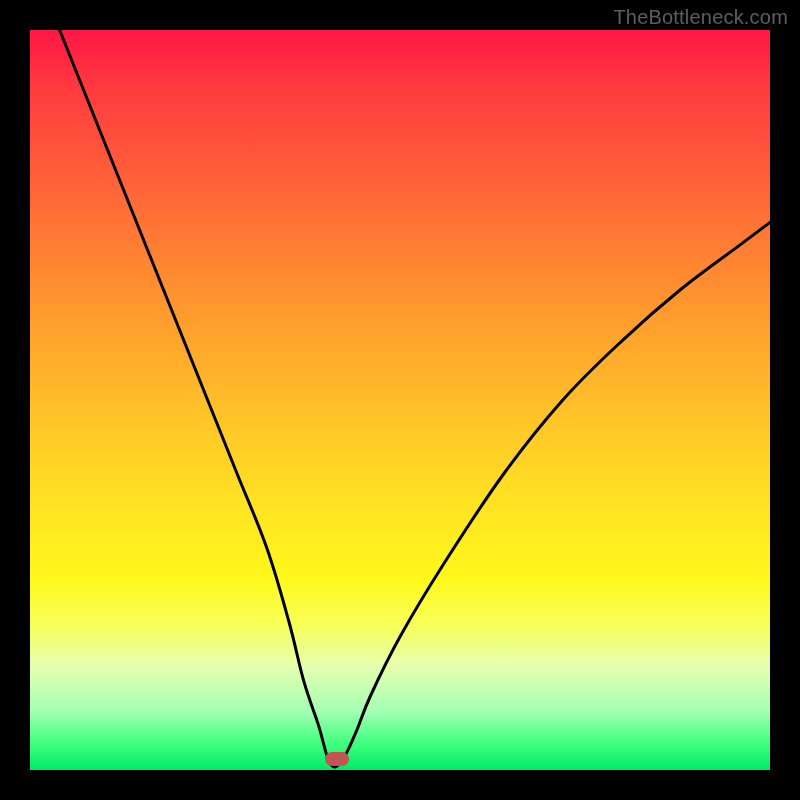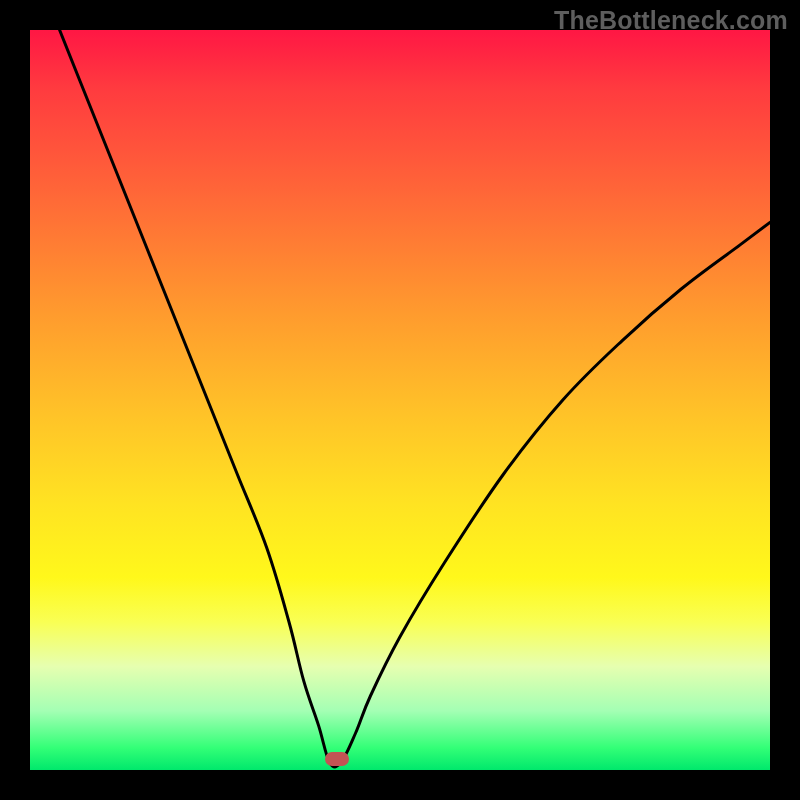--- a/index.html
+++ b/index.html
@@ -37,22 +37,22 @@
       #e6ffb0 86%,
       #a4ffb4 92%,
       #33ff77 97%,
       #00e86c 100%
     );
   }
   .watermark {
     position: absolute;
     top: 6px;
     right: 12px;
-    font-size: 25px;
-    font-weight: 700;
+    font-size: 20px;
+    font-weight: 400;
     color: #5e5e5e;
     letter-spacing: 0.2px;
     user-select: none;
   }
   svg.curve {
     position: absolute;
     inset: 0;
     width: 100%;
     height: 100%;
   }

